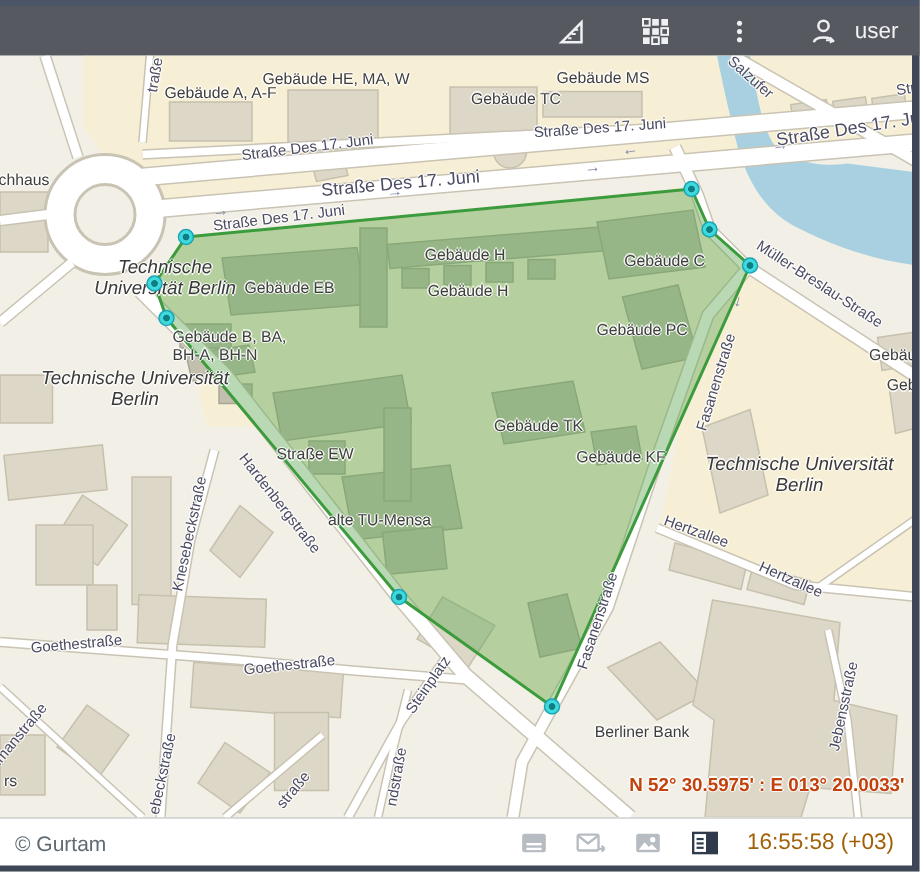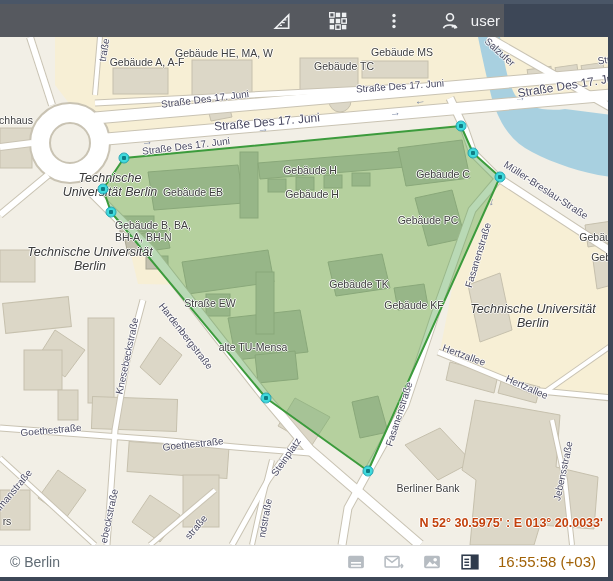--- a/index.html
+++ b/index.html
@@ -4,22 +4,22 @@
 <style>
   html,body{margin:0;padding:0;}
   body{
     width:613px;height:581px;position:relative;overflow:hidden;
     background:#3d4757;
     font-family:"Liberation Sans", sans-serif;
   }
   
   .topstrip{position:absolute;left:0;top:0;width:613px;height:4px;background:#4a5667;}
   .toolbar{
-    position:absolute;left:0;top:4px;width:504px;height:33px;background:#56595f;
-    display:flex;align-items:center;justify-content:flex-end;gap:34px;padding-right:4px;box-sizing:border-box;
+    position:absolute;left:0;top:4px;width:613px;height:33px;background:#56595f;
+    display:flex;align-items:center;justify-content:flex-end;gap:34px;padding-right:14px;box-sizing:border-box;
   }
   .tb-icon{width:22px;height:22px;display:flex;align-items:center;justify-content:center;cursor:pointer;}
   .tb-user{display:flex;align-items:center;gap:10px;cursor:pointer;}
   .tb-user-label{color:#f2f3f5;font-size:15px;}
   
   .map{
     position:absolute;left:0;top:37px;width:608px;height:508px;overflow:hidden;
     background:#f2efe6;cursor:grab;
   }
   .map svg.base{position:absolute;left:0;top:0;}
@@ -282,21 +282,21 @@
       <div class="vertex" style="left: 473px; top: 116px;"></div>
       <div class="vertex" style="left: 500px; top: 140px;"></div>
       <div class="vertex" style="left: 368px; top: 434px;"></div>
       <div class="vertex" style="left: 266px; top: 361px;"></div>
       <div class="vertex" style="left: 111px; top: 175px;"></div>
       <div class="vertex" style="left: 103px; top: 152px;"></div>
     </div>
 </div>
 
 <div class="statusbar">
-  <span class="copyright">© Berlin</span>
+  <span class="copyright">© Gurtam</span>
   <span class="sb-spacer"></span>
   <span class="sb-icon">
     <svg width="18" height="18" viewBox="0 0 16 16">
       <rect x="1" y="2.5" width="14" height="11" rx="1.5" fill="#b6bcc2"></rect>
       <rect x="3.5" y="8" width="9" height="1.4" fill="#ffffff"></rect>
       <rect x="3.5" y="10.8" width="9" height="1.4" fill="#ffffff"></rect>
     </svg>
   </span>
   <span class="sb-icon">
     <svg width="20" height="18" viewBox="0 0 18 16">

